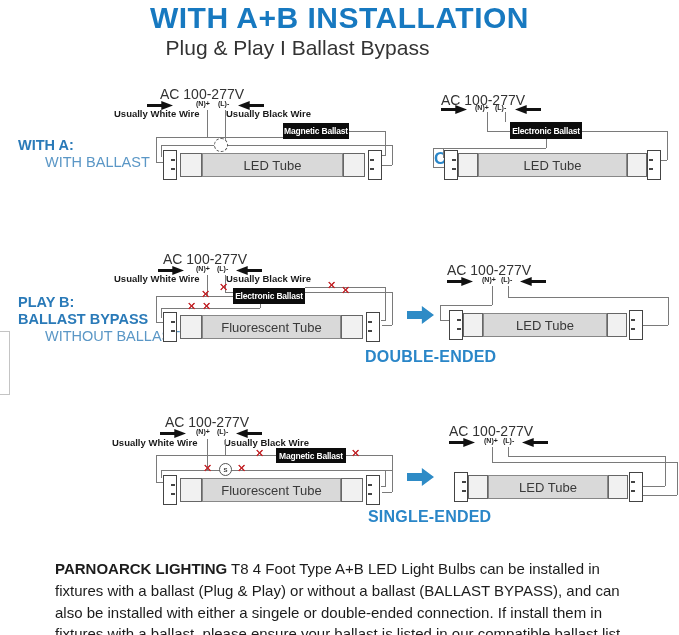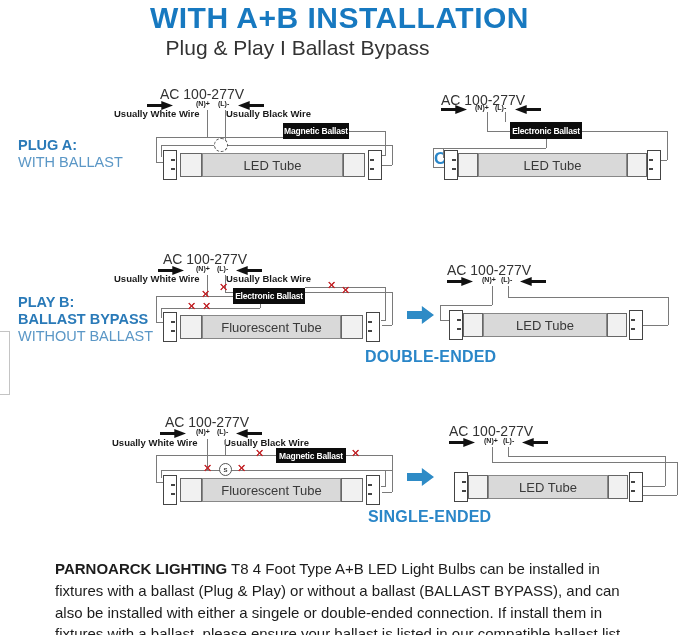--- a/index.html
+++ b/index.html
@@ -3,21 +3,21 @@
 <meta charset="utf-8">
 <style>
   html,body{margin:0;padding:0;background:#fff;}
   #canvas{position:relative;width:679px;height:635px;background:#fff;overflow:hidden;
           font-family:"Liberation Sans",sans-serif;}
   .abs{position:absolute;}
   .title{width:679px;text-align:center;top:1px;left:0;font-size:30px;font-weight:bold;
          color:#1779c0;letter-spacing:.5px;}
   .subtitle{width:595px;text-align:center;top:36px;left:0;font-size:21px;color:#333;}
   .heading{line-height:17px;font-size:14.5px;font-weight:bold;color:#2a7ab8;}
-  .heading .light{font-weight:normal;color:#5b97c6;}
+  .heading .light{font-weight:normal;color:#5b97c6;margin-left:27px;}
   .power{font-size:14px;color:#333;white-space:nowrap;}
   .term{font-size:7px;font-weight:bold;color:#222;white-space:nowrap;}
   .wlabel{font-size:9.5px;font-weight:bold;color:#1a1a1a;white-space:nowrap;}
   .ballast{background:#0c0c0c;color:#fff;display:flex;align-items:center;justify-content:center;
            font-size:8.5px;font-weight:bold;white-space:nowrap;letter-spacing:-.2px;}
   .wire{position:absolute;background:#7a7a7a;}
   .arrow{position:absolute;background:#111;
          clip-path:polygon(0 32%,55% 32%,55% 0,100% 50%,55% 100%,55% 68%,0 68%);}
   .arrow.left{transform:scaleX(-1);}
   .bluearrow{position:absolute;background:#2e8bc6;
@@ -44,21 +44,21 @@
 </style>
 </head>
 <body>
 
 <div id="canvas">
 
   <div class="abs title">WITH A+B INSTALLATION</div>
   <div class="abs subtitle">Plug &amp; Play I Ballast Bypass</div>
 
   <div class="abs heading" style="left:18px;top:137px;">
-    <div>PLUG A:</div>
+    <div>WITH A:</div>
     <div class="light">WITH BALLAST</div>
   </div>
 
   <div class="abs power" style="left:160px;top:86px;">AC 100-277V</div>
   <div class="arrow" style="left:147px;top:101px;width:26px;height:9px;"></div>
   <div class="abs term" style="left:196px;top:100px;">(N)+</div>
   <div class="abs term" style="left:218px;top:100px;">(L)-</div>
   <div class="arrow left" style="left:238px;top:101px;width:26px;height:9px;"></div>
   <div class="abs wlabel" style="left:114px;top:108px;">Usually White Wire</div>
   <div class="abs wlabel" style="left:226px;top:108px;">Usually Black Wire</div>

